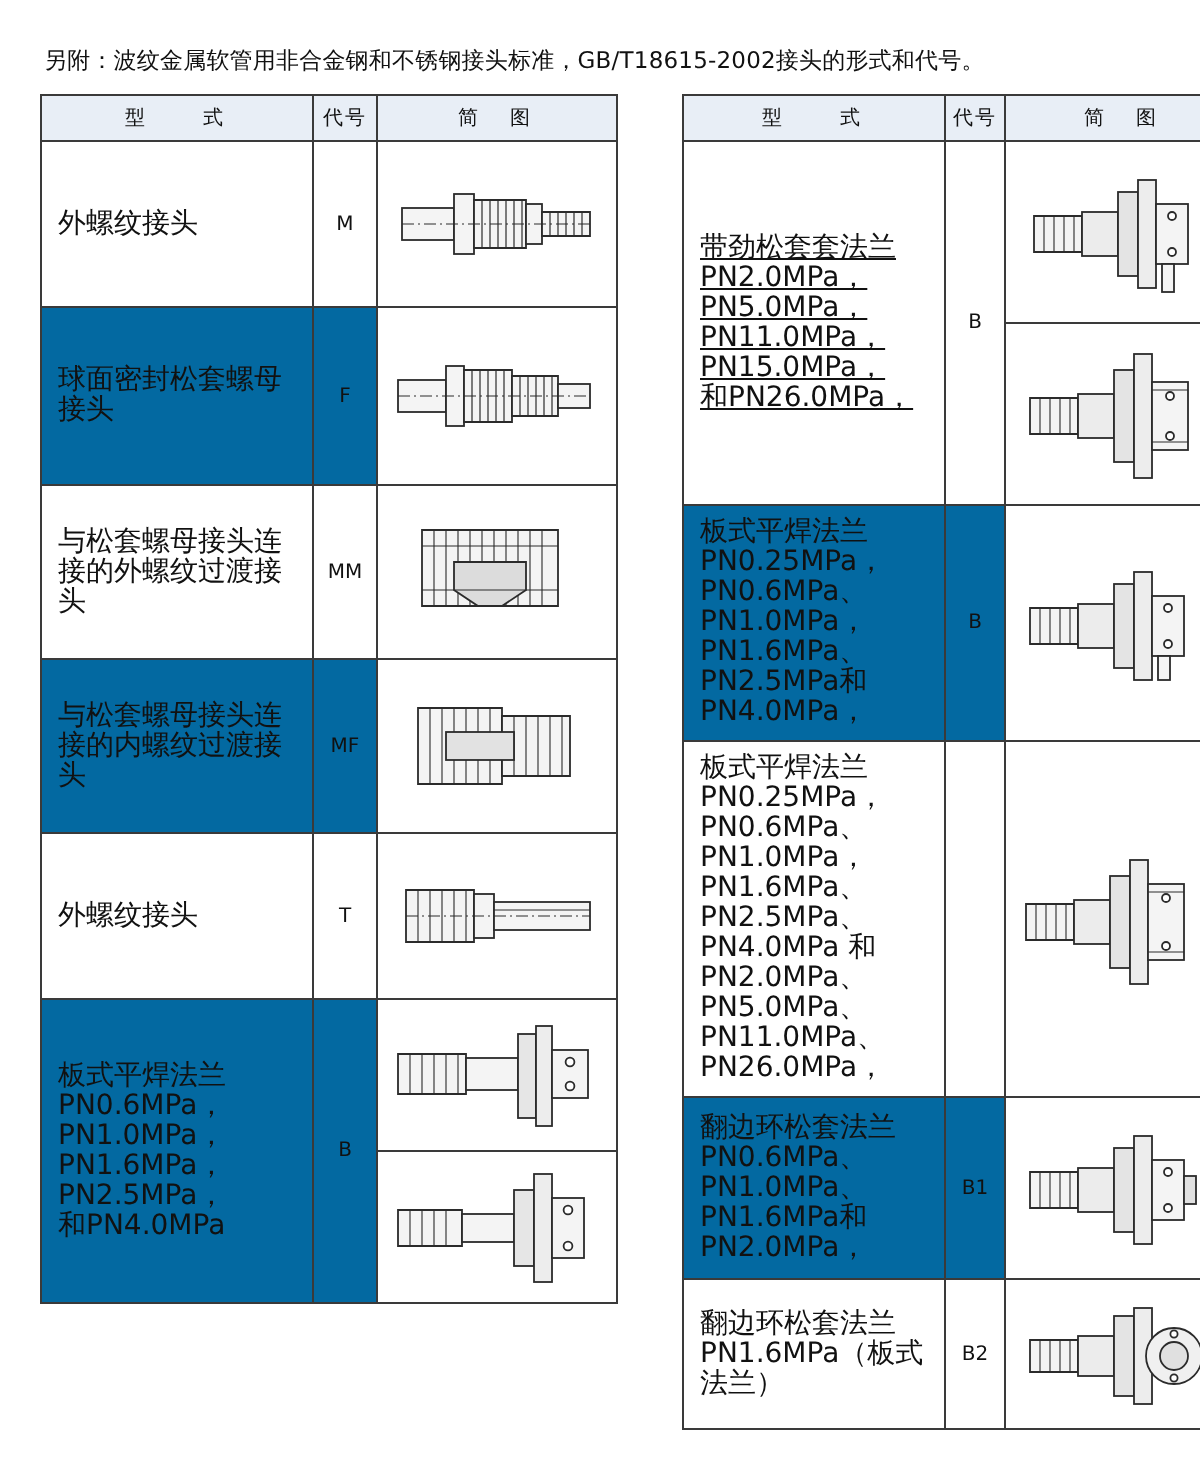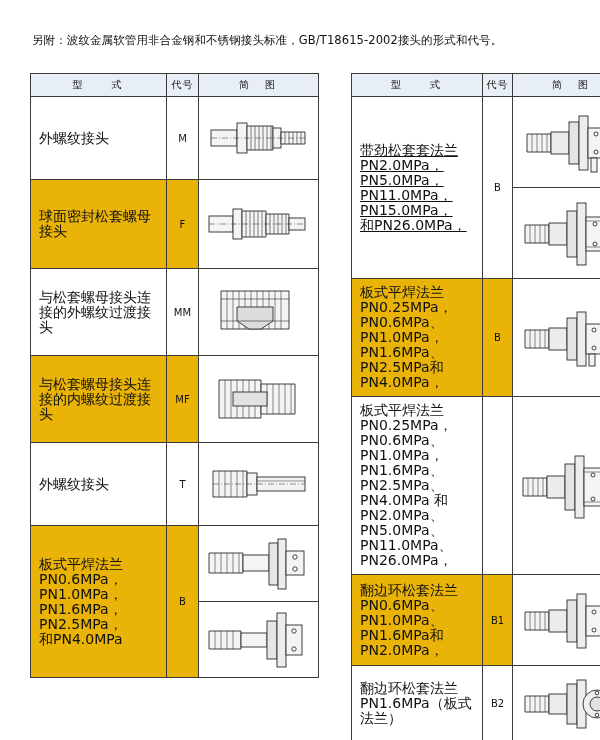--- a/index.html
+++ b/index.html
@@ -12,36 +12,35 @@
     height: 740px;
     font-family: "DejaVu Sans", "Liberation Sans", sans-serif;
     color: #1a1a1a;
     overflow: hidden;
   }
   .page {
     position: relative;
     width: 600px;
     height: 740px;
     box-sizing: border-box;
-    padding: 18px;
+    padding: 8px;
   }
   .doc-title {
     font-size: 11.5px;
     line-height: 16px;
     padding: 14px 14px 9px 14px;
     color: #111;
     letter-spacing: 0.1px;
   }
   .tables-wrap {
     display: flex;
     flex-direction: row;
     padding: 0 12px;
     gap: 16px;
     align-items: flex-start;
-    margin-top: 16px;
   }
   table.spec {
     border-collapse: collapse;
     table-layout: fixed;
     background: #fff;
   }
   table.spec td, table.spec th {
     border: 1px solid #3a3a3a;
     padding: 0;
     vertical-align: middle;
@@ -62,21 +61,21 @@
     font-size: 14px;
     line-height: 15px;
     color: #111;
   }
   .code {
     text-align: center;
     font-size: 11px;
     color: #111;
   }
   .tint {
-    background: #eab308;
+    background: #0369a1;
   }
   .pic {
     background: #ffffff;
     text-align: center;
   }
   .pic svg { display: block; margin: 0 auto; }
   .spacer-col {
     width: 7px;
   }
 </style>

